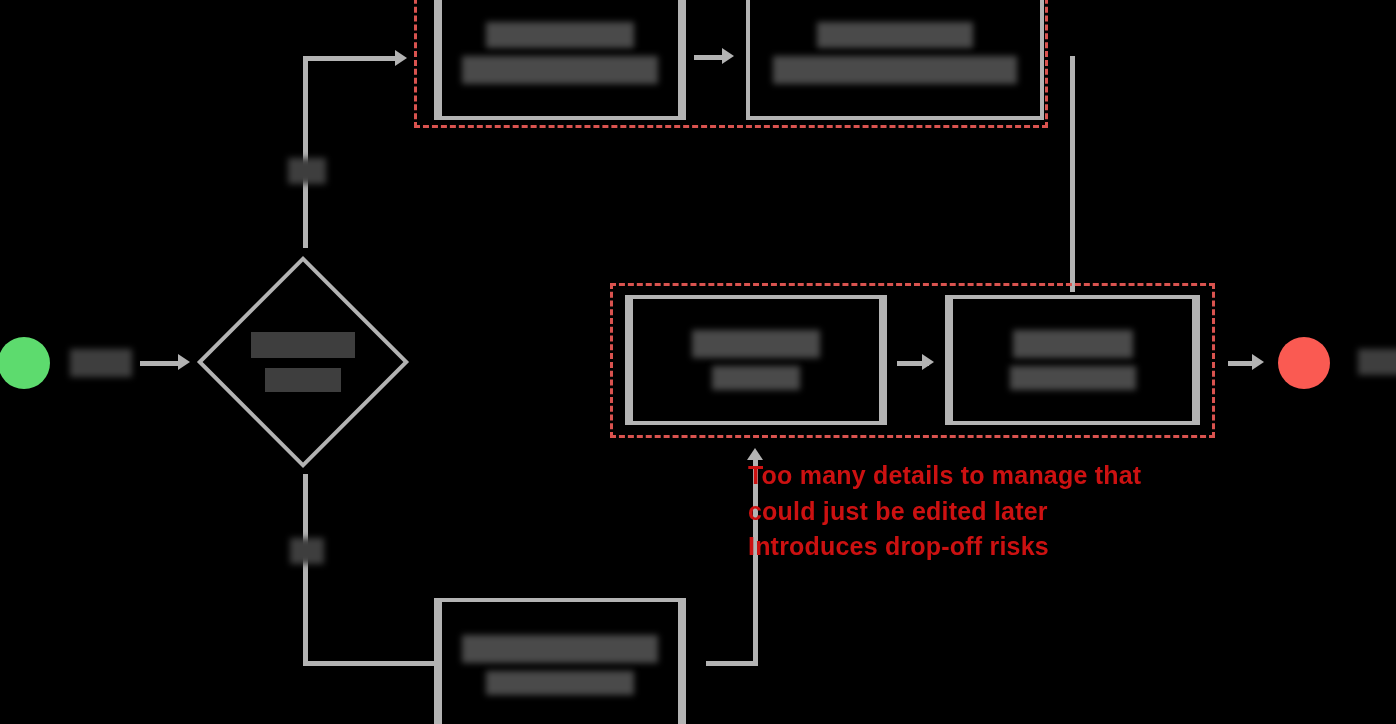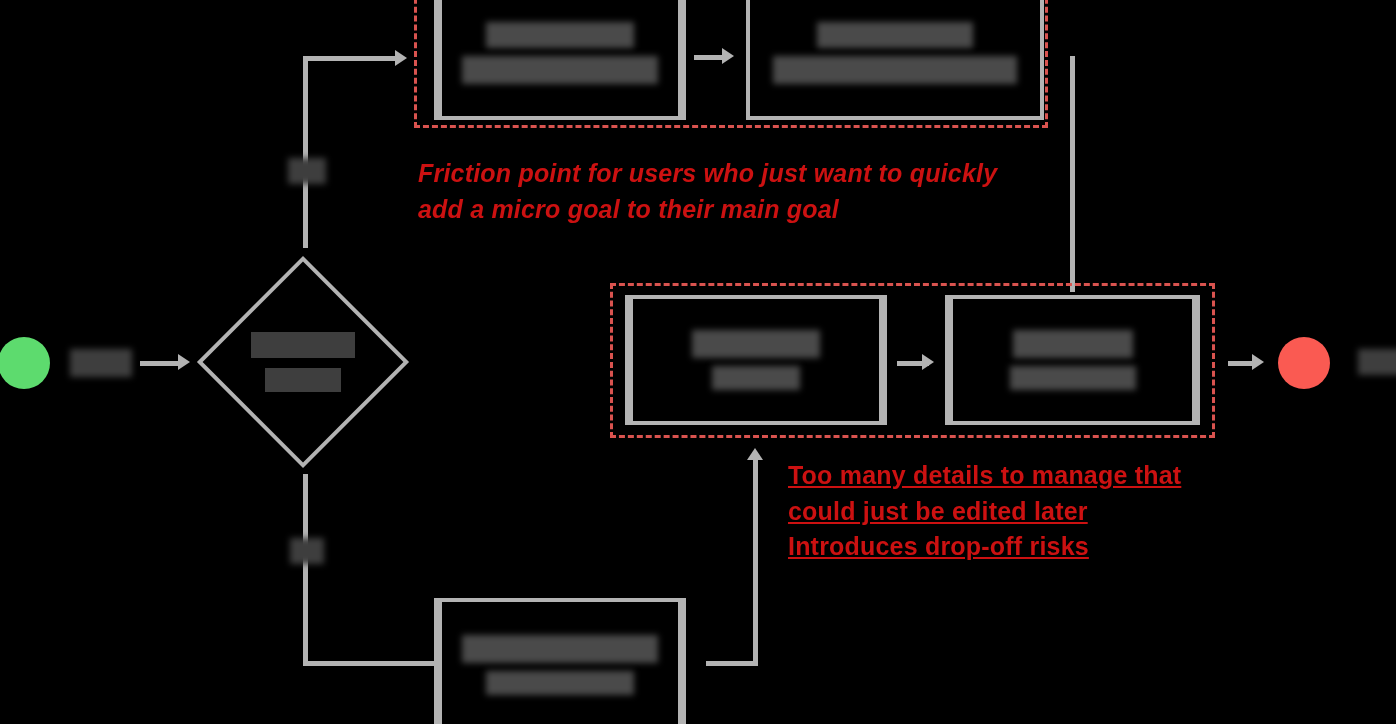--- a/index.html
+++ b/index.html
@@ -121,20 +121,18 @@
 
   <div class="node inner" style="left:434px;top:598px;width:252px;height:134px;">
     <span class="ln" style="width:196px;height:28px;background:#4a4a4a;"></span>
     <span class="ln sm" style="width:148px;height:24px;background:#4a4a4a;margin-top:8px;"></span>
   </div>
 
   <div class="line hline" style="left:706px;top:661px;width:52px;"></div>
   <div class="line vline" style="left:753px;top:458px;height:206px;"></div>
   <div class="arrow up" style="left:747px;top:448px;"></div>
 
-  <div class="annot" style="left:418px;top:156px;width:640px;">Friction point for users who just want to quickly
-add a micro goal to their main goal</div>
 
-  <div class="annot upright" style="left:788px;top:458px;width:470px;text-decoration:underline;">Too many details to manage that
+  <div class="annot upright" style="left:748px;top:458px;width:470px;">Too many details to manage that
 could just be edited later
 Introduces drop-off risks</div>
 
 </div>
 
 </body></html>

